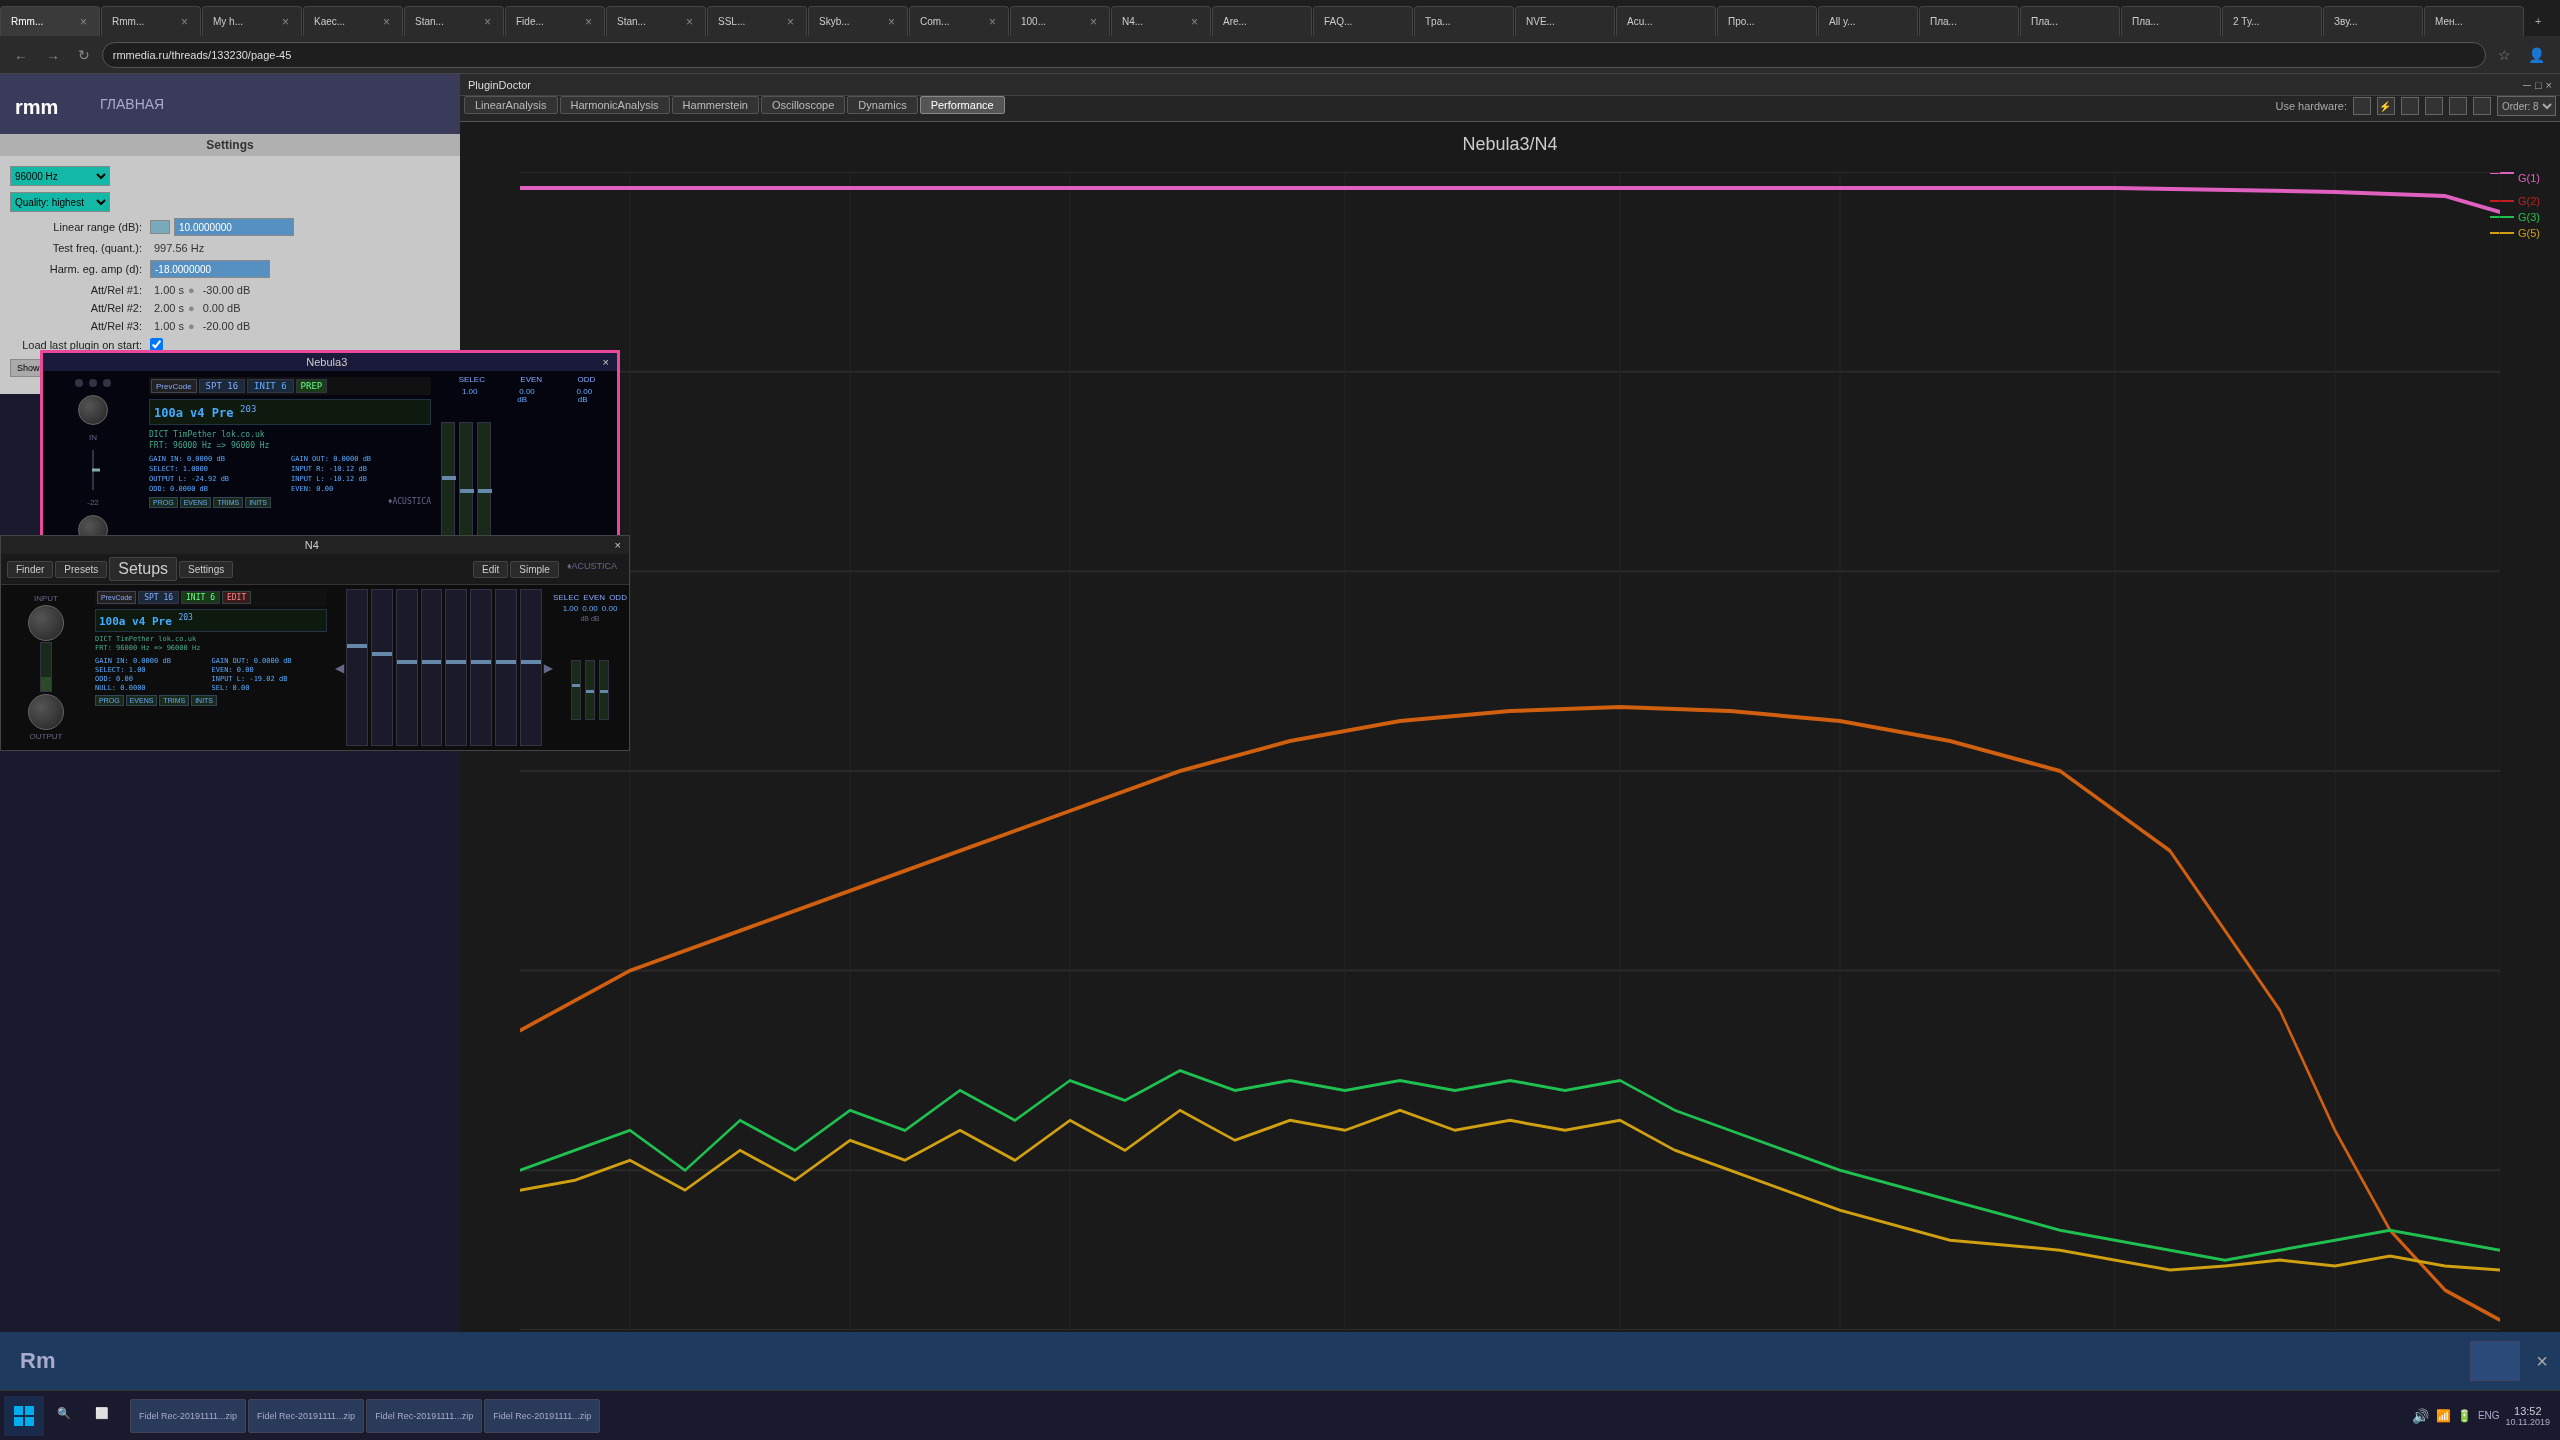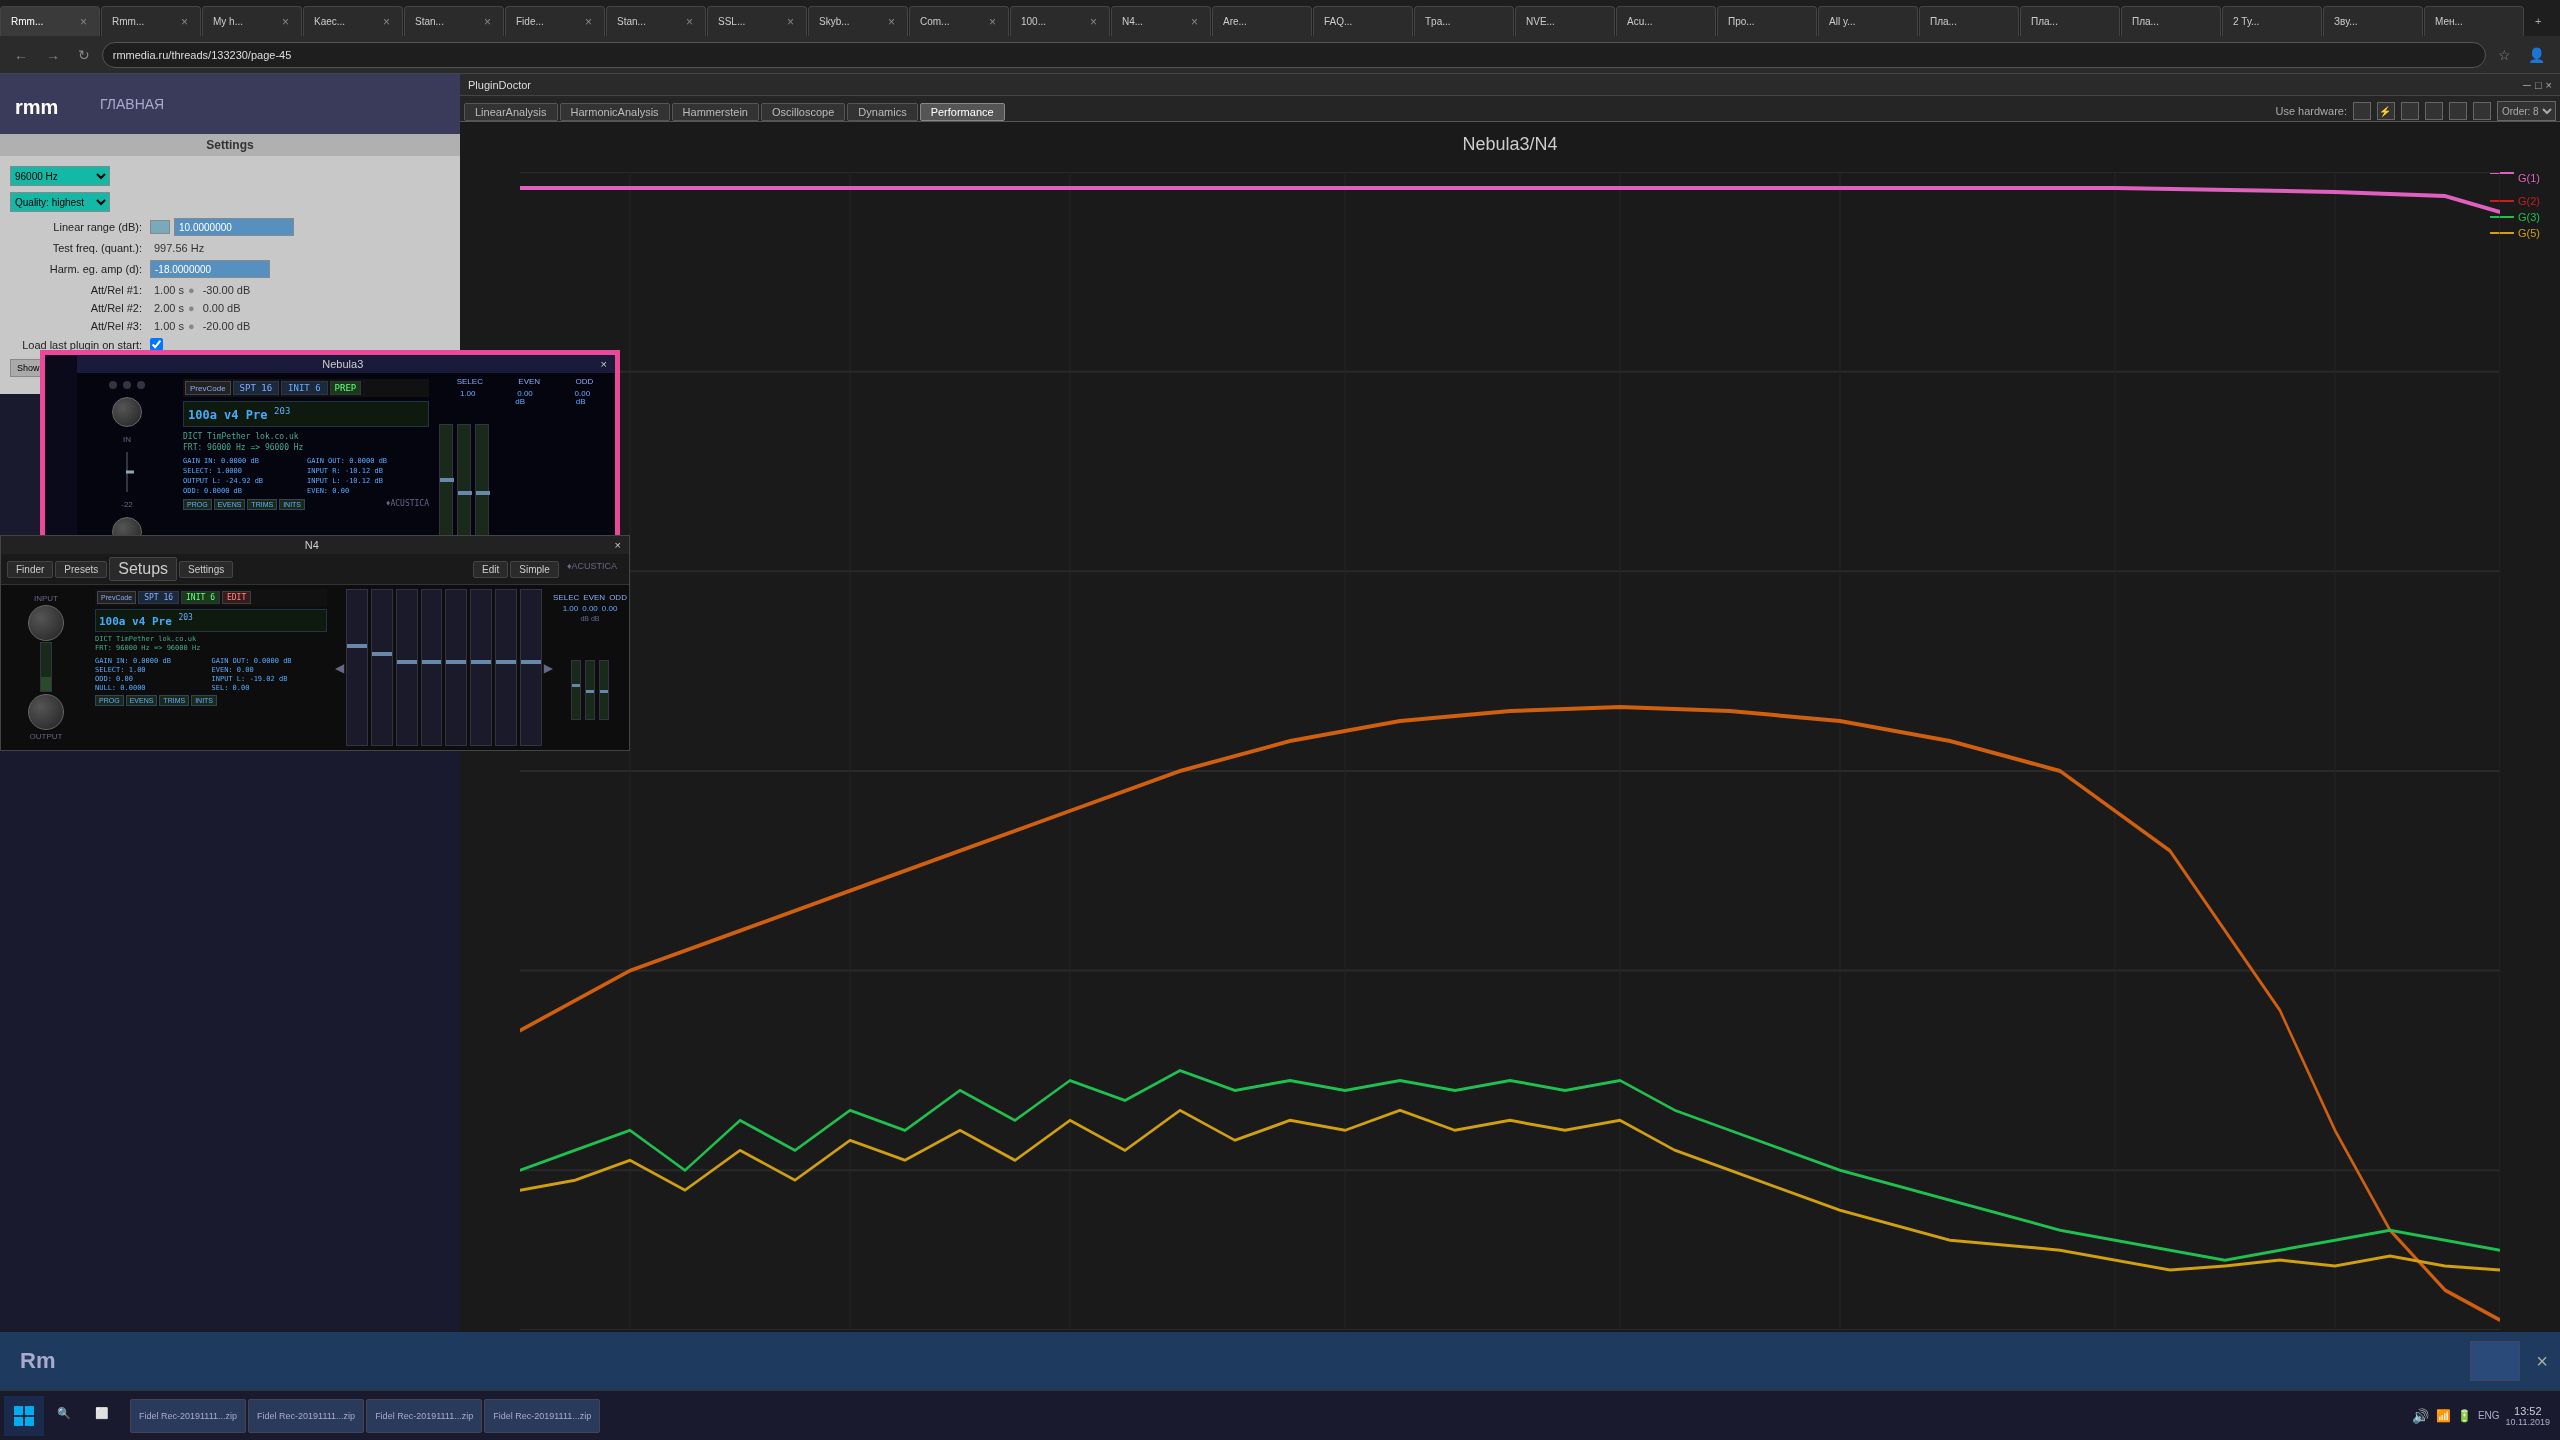--- a/index.html
+++ b/index.html
@@ -214,21 +214,21 @@
     <div style="display:flex;align-items:center;background:#2a2a2a;height:22px;padding:0 8px;border-bottom:1px solid #444;">
       <span style="color:#ddd;font-size:11px;">PluginDoctor</span>
       <div style="margin-left:auto;display:flex;gap:4px;">
         <span style="color:#aaa;cursor:pointer;">─</span>
         <span style="color:#aaa;cursor:pointer;">□</span>
         <span style="color:#aaa;cursor:pointer;">×</span>
       </div>
     </div>
 
 
-    <div style="display:flex;align-items:flex-end;background:#252525;height:26px;padding:0 4px;border-bottom:1px solid #555;gap:2px;">
+    <div style="display:flex;align-items:flex-start;background:#252525;height:26px;padding:0 4px;border-bottom:1px solid #555;gap:2px;">
       <div style="padding:2px 10px;font-size:11px;color:#bbb;cursor:pointer;border:1px solid #555;background:#333;border-radius:2px;">LinearAnalysis</div>
       <div style="padding:2px 10px;font-size:11px;color:#bbb;cursor:pointer;border:1px solid #555;background:#333;border-radius:2px;">HarmonicAnalysis</div>
       <div style="padding:2px 10px;font-size:11px;color:#bbb;cursor:pointer;border:1px solid #555;background:#333;border-radius:2px;">Hammerstein</div>
       <div style="padding:2px 10px;font-size:11px;color:#bbb;cursor:pointer;border:1px solid #555;background:#333;border-radius:2px;">Oscilloscope</div>
       <div style="padding:2px 10px;font-size:11px;color:#bbb;cursor:pointer;border:1px solid #555;background:#333;border-radius:2px;">Dynamics</div>
       <div style="padding:2px 10px;font-size:11px;color:#fff;cursor:pointer;border:1px solid #888;background:#555;border-radius:2px;">Performance</div>
 
       <div style="margin-left:auto;display:flex;align-items:center;gap:6px;">
         <span style="color:#aaa;font-size:11px;">Use hardware:</span>
         <div style="width:18px;height:18px;border:1px solid #666;background:#333;"></div>
@@ -312,21 +312,21 @@
       </div>
 
       <div style="position:absolute;bottom:10px;left:10px;display:flex;gap:20px;">
         <span style="color:#666;font-size:10px;">1.3.0 (64 bit)</span>
         <span style="color:#666;font-size:10px;">mikeskyborn@gmail.com</span>
       </div>
     </div>
   </div>
 </div>
 
-<div style="position:fixed;top:350px;left:40px;width:580px;background:#0a0a1a;border:5px solid #ec4899;z-index:20;padding-left:32px;">
+<div style="position:fixed;top:350px;left:40px;width:580px;background:#0a0a1a;border:3px solid #ec4899;z-index:20;">
   <div style="background:#1a1a3a;color:#ccc;font-size:11px;padding:3px 8px;text-align:center;cursor:move;">
     <span>Nebula3</span>
     <span style="float:right;cursor:pointer;">×</span>
   </div>
   <div style="display:flex;background:#050510;min-height:140px;">
 
     <div style="width:100px;display:flex;flex-direction:column;align-items:center;justify-content:center;gap:8px;padding:8px;">
       <div style="display:flex;gap:6px;">
         <div style="width:8px;height:8px;border-radius:50%;background:#334;"></div>
         <div style="width:8px;height:8px;border-radius:50%;background:#334;"></div>

